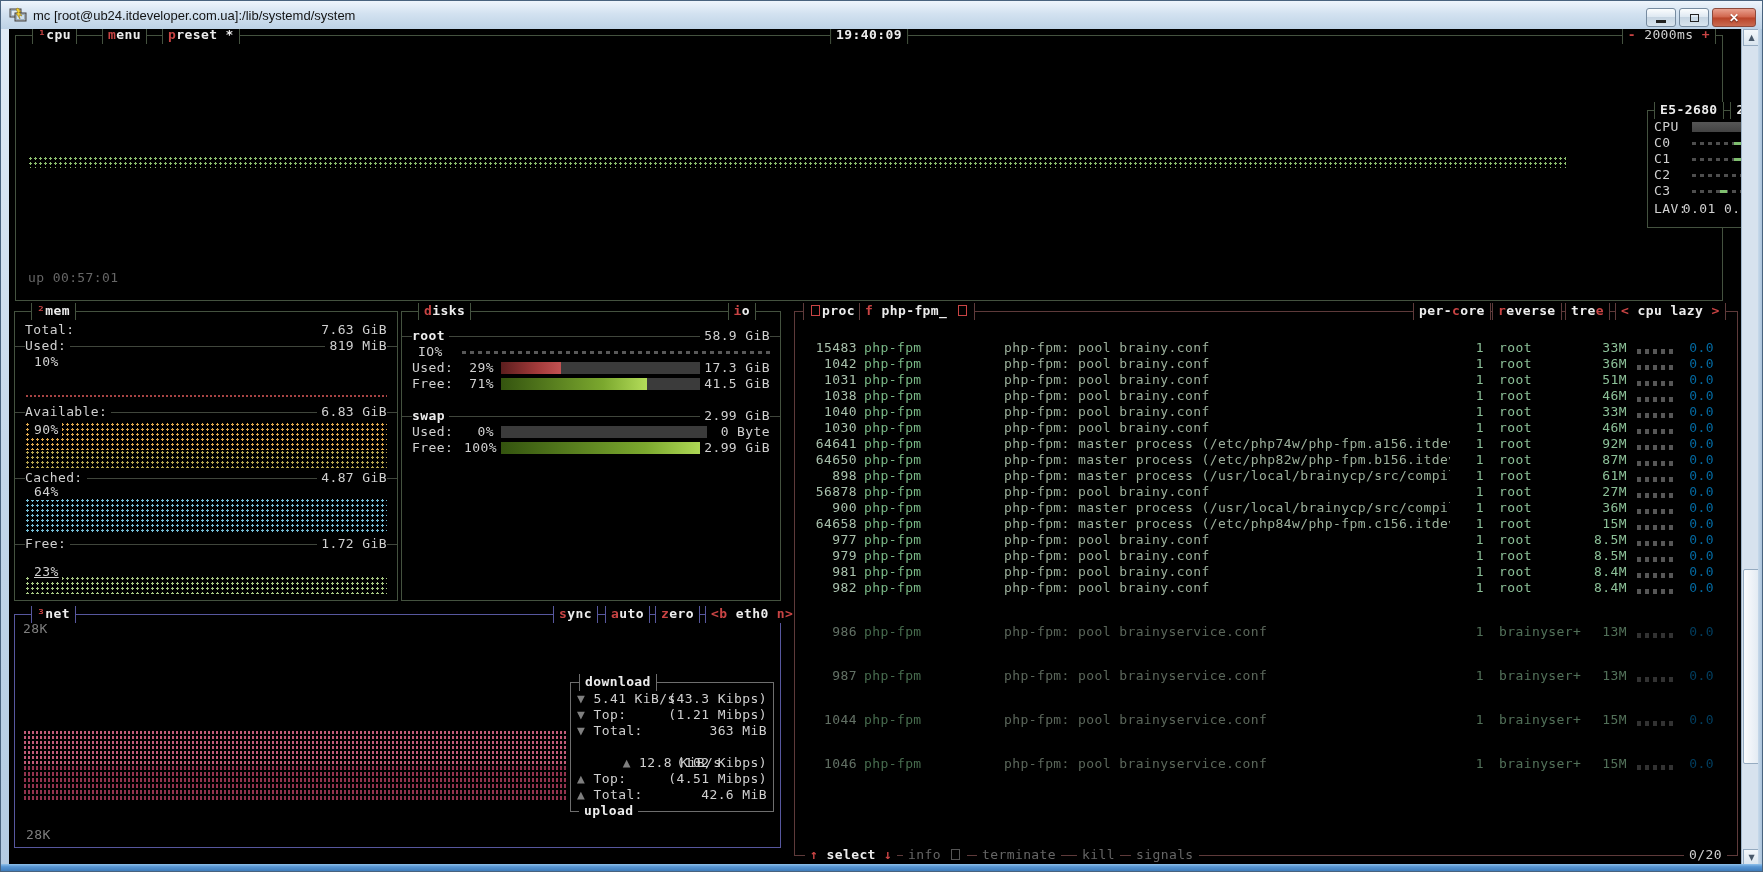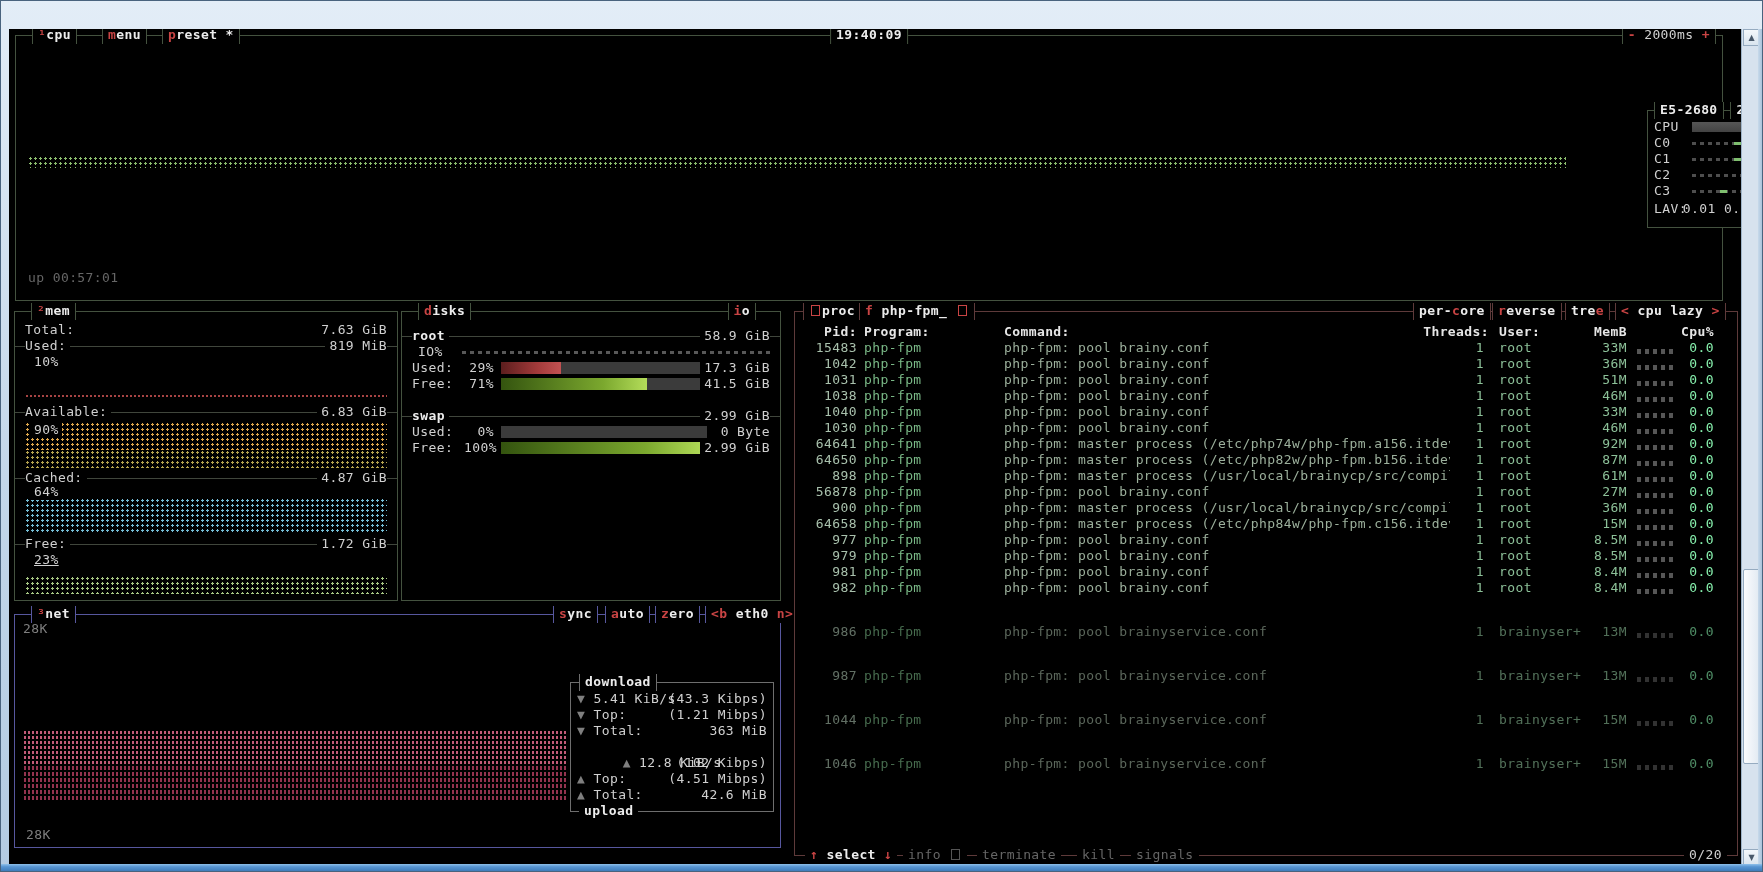--- a/index.html
+++ b/index.html
@@ -57,41 +57,62 @@
   
   .prow{position:relative;height:16px;}
   .prow span{position:absolute;white-space:nowrap;overflow:hidden;}
   .c-pid{left:5px;width:57px;text-align:right;color:#a8c0ac;}
   .c-prog{left:69px;width:132px;color:#79b886;}
   .c-cmd{left:209px;width:446px;color:#9cb09c;}
   .c-thr{left:655px;width:34px;text-align:right;color:#8cc098;}
   .c-user{left:704px;width:92px;color:#8cc098;}
   .c-mem{left:790px;width:42px;text-align:right;color:#8cc098;}
   .c-gr{left:842px;width:38px;height:5px;top:9px;--c:#565656;}
-  .c-cpu{left:879px;width:40px;text-align:right;color:#86efac;}
+  .c-cpu{left:879px;width:40px;text-align:right;color:#0369a1;}
   .dim-row{opacity:.58;margin-top:28px;}
   .phead span{color:#e6e6e6;font-weight:bold;}
   .misschar{display:inline-block;width:7px;height:9px;border:1px solid #c94444;vertical-align:middle;margin:0 2px 2px 2px;}
   .misschar.dimc{border-color:#555;}
   
   .sbar{position:absolute;left:1740px;top:28px;width:19px;height:837px;background:#d7e2ee;border-left:1px solid #9fb4c8;box-sizing:border-box;}
   .sbtn{position:absolute;left:1px;width:17px;height:17px;background:linear-gradient(180deg,#f4f8fb,#d9e4ee);
     border:1px solid #96abc0;box-sizing:border-box;color:#49596a;font-size:8px;line-height:15px;text-align:center;
     font-family:"DejaVu Sans",sans-serif;}
   .sthumb{position:absolute;left:1px;width:17px;top:540px;height:195px;background:linear-gradient(90deg,#fbfcfe,#e2eaf2);
     border:1px solid #96abc0;box-sizing:border-box;border-radius:2px;}
   .bottomedge{position:absolute;left:0;bottom:0;width:100%;height:7px;
     background:linear-gradient(180deg,#8fc0ea 0%,#5795d2 40%,#3f7cba 100%);}
   .rightedge{position:absolute;right:0;top:28px;width:4px;height:837px;background:linear-gradient(90deg,#c8daeb,#a9c2da);}
 </style>
 </head>
 <body>
 
 <div class="window">
 
+  <div class="titlebar">
+    <svg class="app-icon" width="18" height="16" viewBox="0 0 18 16">
+      <rect x="1" y="2" width="11" height="8" fill="#c8c8c8" stroke="#404040"></rect>
+      <rect x="2.5" y="3.5" width="8" height="5" fill="#dfe9f2" stroke="#7090a8" stroke-width=".5"></rect>
+      <rect x="6" y="6" width="11" height="8" fill="#b8b8b8" stroke="#404040"></rect>
+      <rect x="7.5" y="7.5" width="8" height="5" fill="#cfe0ee" stroke="#7090a8" stroke-width=".5"></rect>
+      <polygon points="9,1 12,5 10,5 13,9 10,8 11,12 7,6 9,6 7,2" fill="#f2d23a" stroke="#8a6a00" stroke-width=".5"></polygon>
+    </svg>
+    <span class="title-text">mc [root@ub24.itdeveloper.com.ua]:/lib/systemd/system</span>
+    <div class="winbtns">
+      <div class="wbtn min">
+          <i class="glyph-min"></i>
+        </div>
+      <div class="wbtn max">
+          <i class="glyph-max"></i>
+        </div>
+      <div class="wbtn close">
+          <span class="glyph-x">✕</span>
+        </div>
+    </div>
+  </div>
 
   <div class="term">
 
     <div class="box b-green" style="left:6px;top:6px;width:1708px;height:266px;">
       <span class="obl tk-green" style="left:16px;"><b class="r">¹</b><span class="wb">cpu</span></span>
       <span class="obl tk-green" style="left:86px;"><b class="r">m</b><span class="wb">enu</span></span>
       <span class="obl tk-green" style="left:146px;"><b class="r">p</b><span class="wb">reset *</span></span>
       <span class="obl tk-green" style="left:50%;transform:translateX(-50%);"><span class="wb">19:40:09</span></span>
       <span class="obl tk-green" style="right:6px;">
         <b class="r">-</b>
@@ -235,21 +256,21 @@
       <div class="mrow mline" style="top:158px;">
         <span class="lab w">Cached:</span>
           <span class="val w">4.87 GiB</span>
       </div>
       <span class="pct" style="left:16px;top:172px;">64%</span>
       <div class="abs dots" style="--c:#74bed6;left:10px;right:10px;top:186px;height:34px;"></div>
       <div class="mrow mline" style="top:224px;">
         <span class="lab w">Free:</span>
           <span class="val w">1.72 GiB</span>
       </div>
-      <span class="pct" style="left:16px;top:240px;text-decoration:underline;">23%</span>
+      <span class="pct" style="left:16px;top:252px;text-decoration:underline;">23%</span>
       <div class="abs dots" style="--c:#a6c683;left:10px;right:10px;top:264px;height:18px;"></div>
     </div>
 
     <div class="box b-green" style="left:392px;top:282px;width:380px;height:290px;">
       <span class="obl tk-green" style="left:16px;"><b class="r">d</b><span class="wb">isks</span></span>
       <span class="obl tk-green" style="right:24px;"><b class="r">i</b><span class="wb">o</span></span>
 
       <div class="mrow mline" style="top:16px;">
         <span class="lab wb">root</span>
           <span class="val w">58.9 GiB</span>
@@ -403,29 +424,20 @@
       </span>
       <span class="obl tk-maroon" style="left:618px;"><span class="wb">per-</span><b class="r">c</b><span class="wb">ore</span></span>
       <span class="obl tk-maroon" style="left:697px;"><b class="r">r</b><span class="wb">everse</span></span>
       <span class="obl tk-maroon" style="left:770px;"><span class="wb">tre</span><b class="r">e</b></span>
       <span class="obl tk-maroon" style="left:820px;">
         <b class="r">&lt;</b>
         <span class="wb">cpu lazy</span>
         <b class="r">&gt;</b>
       </span>
 
-      <div class="prow phead" style="position:absolute;left:0;top:12px;width:100%;">
-        <span class="c-pid">Pid:</span>
-        <span class="c-prog">Program:</span>
-        <span class="c-cmd">Command:</span>
-        <span style="left:614px;width:80px;text-align:right;">Threads:</span>
-        <span class="c-user">User:</span>
-        <span class="c-mem">MemB</span>
-        <span class="c-cpu">Cpu%</span>
-      </div>
 
       <div id="proc-rows" style="position:absolute;left:0;top:28px;width:100%;">
 
       <div class="prow">
             <span class="c-pid">15483</span>
             <span class="c-prog">php-fpm</span>
             <span class="c-cmd">php-fpm: pool brainy.conf</span>
             <span class="c-thr">1</span>
             <span class="c-user">root</span>
             <span class="c-mem">33M</span>

